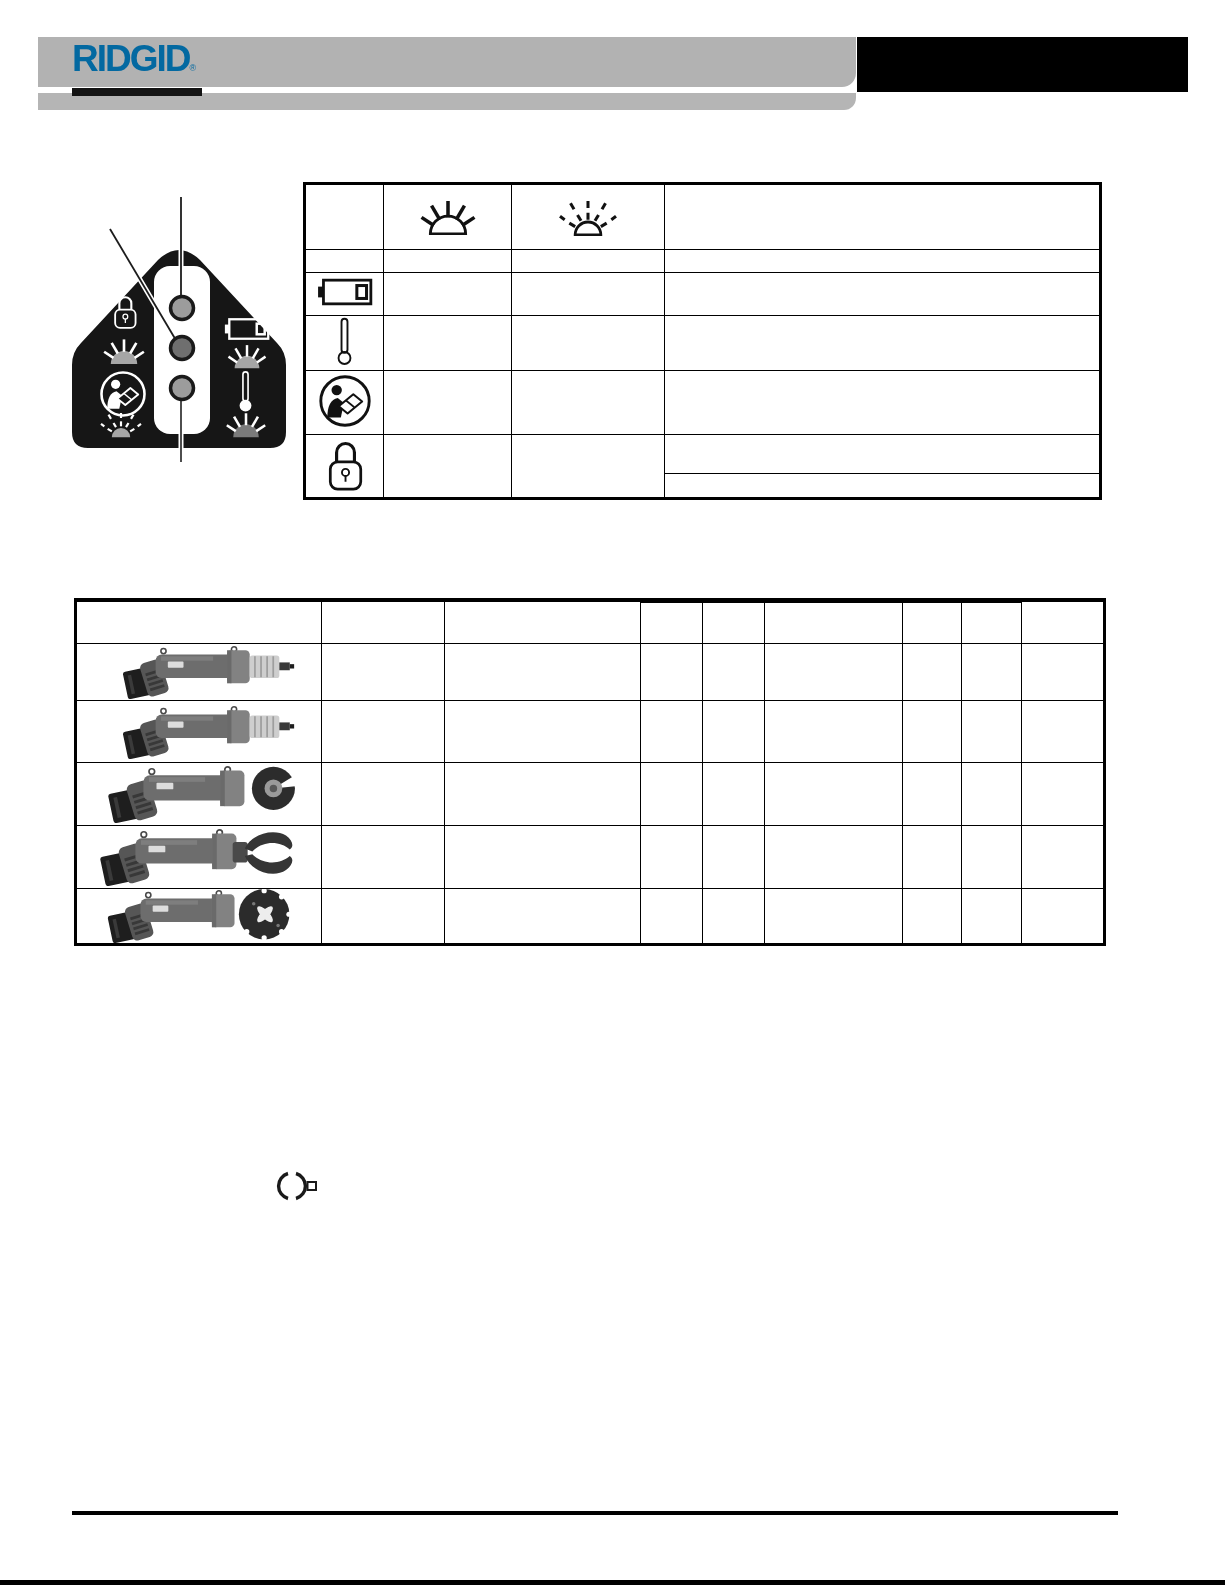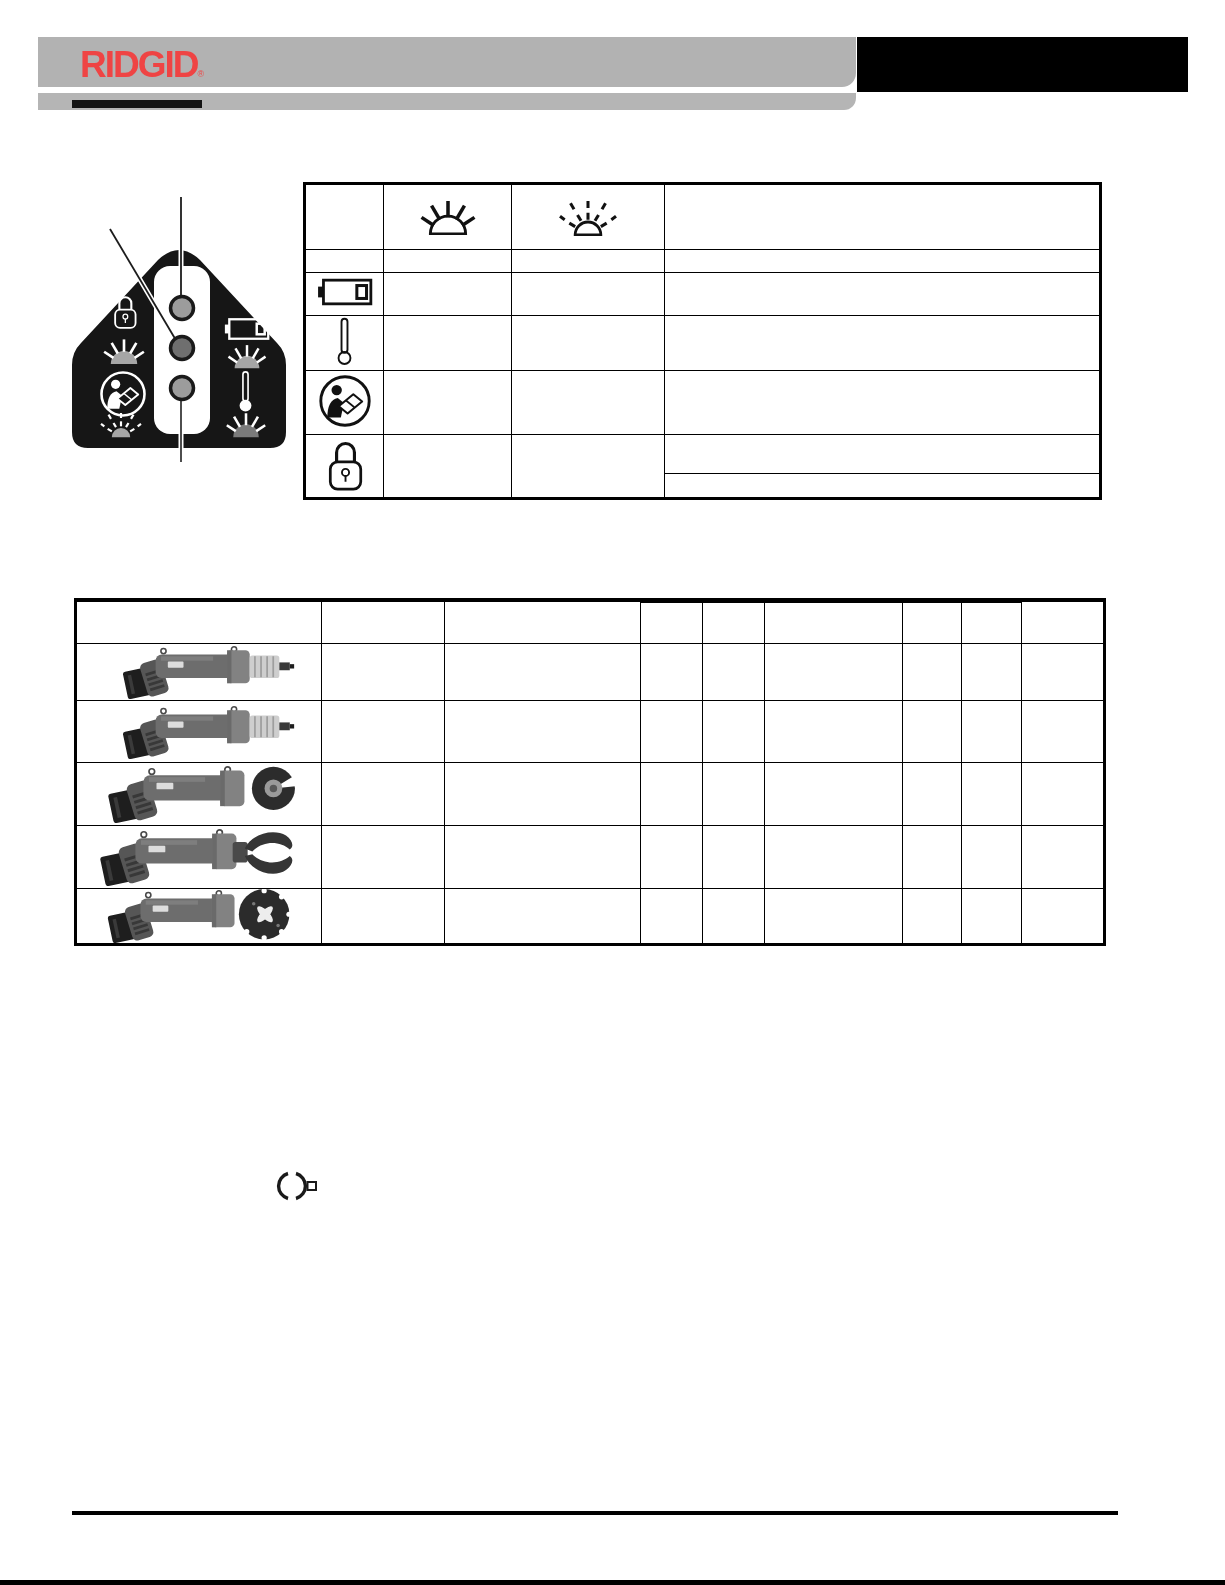--- a/index.html
+++ b/index.html
@@ -7,21 +7,21 @@
     position:relative;width:1225px;height:1585px;background:#ffffff;
     font-family:"Liberation Sans",sans-serif;overflow:hidden;margin:0 auto;
   }
   
   .banner{position:absolute;left:38px;top:37px;width:818px;height:50px;
     background:#b2b2b2;border-bottom-right-radius:14px;}
   .banner2{position:absolute;left:38px;top:93px;width:818px;height:17px;
     background:#b5b5b5;border-bottom-right-radius:12px;}
   .black-box{position:absolute;left:857px;top:37px;width:331px;height:55px;background:#000;}
   .logo{position:absolute;left:72px;top:40px;width:140px;}
-  .logo-text{font-size:37px;font-weight:800;letter-spacing:-2px;color:#ef4444;line-height:50px;white-space:nowrap;text-align:center;}
+  .logo-text{font-size:37px;font-weight:800;letter-spacing:-2px;color:#0369a1;line-height:38px;white-space:nowrap;}
   .logo-reg{font-size:9px;font-weight:400;letter-spacing:0;vertical-align:baseline;}
   .logo-bar{width:130px;height:8px;background:#141414;margin-top:1px;}
   
   .led-diagram{position:absolute;left:58px;top:192px;}
   
   table{border-collapse:collapse;table-layout:fixed;}
   td{padding:0;text-align:center;vertical-align:middle;overflow:hidden;}
   .t1{position:absolute;left:303px;top:182px;width:796px;border:3px solid #000;}
   .t1 td{border:1.5px solid #000;}
   .t2{position:absolute;left:74px;top:598px;width:1029px;border:3px solid #000;border-top-width:4px;}

